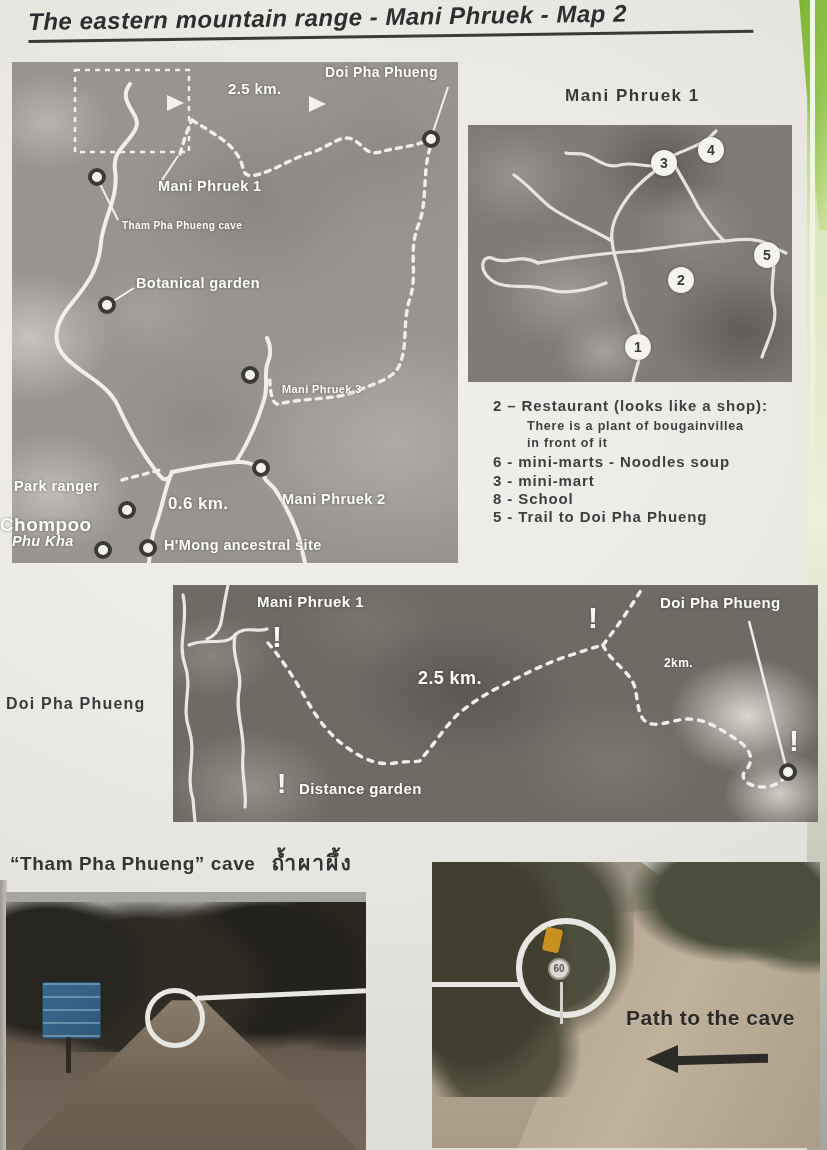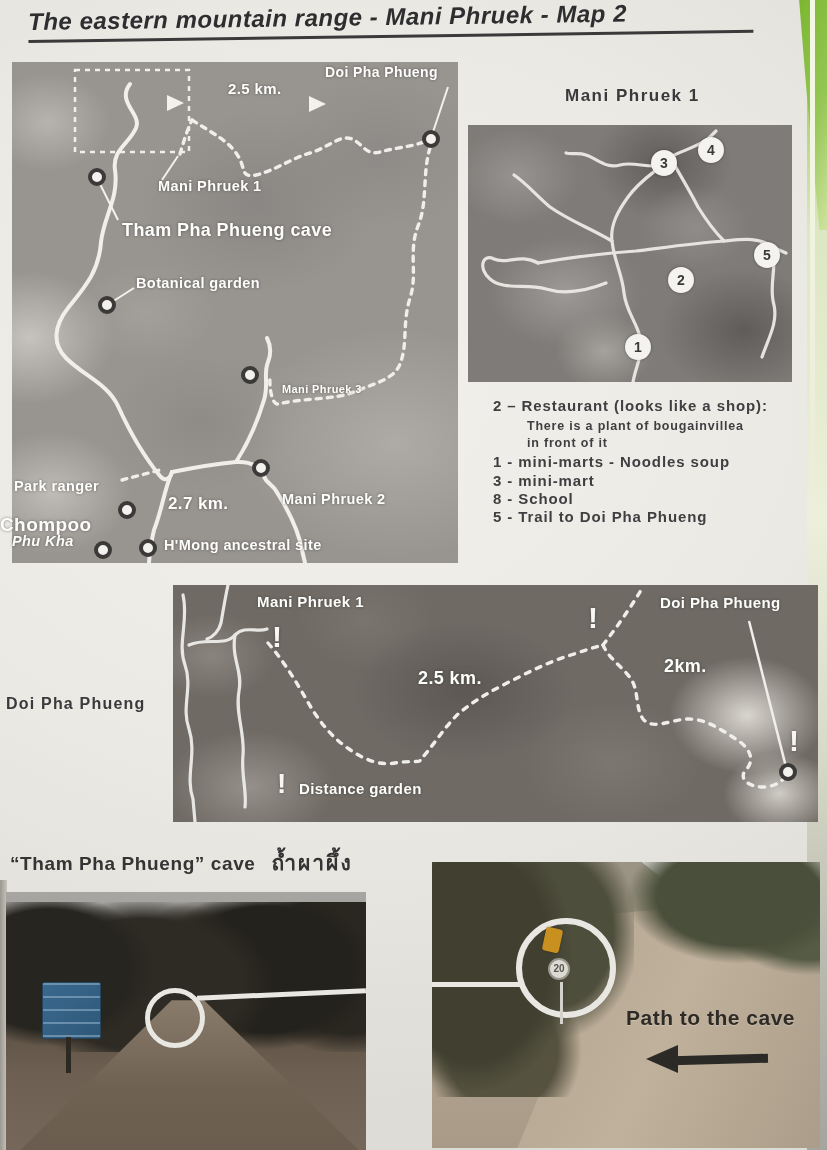--- a/index.html
+++ b/index.html
@@ -206,26 +206,26 @@
   <div class="marker" style="left:241px;top:366px;"></div>
   <div class="marker" style="left:252px;top:459px;"></div>
   <div class="marker" style="left:118px;top:501px;"></div>
   <div class="marker" style="left:94px;top:541px;"></div>
   <div class="marker" style="left:139px;top:539px;"></div>
   <div class="marker" style="left:422px;top:130px;"></div>
 
   <div class="mlabel" style="left:325px;top:64px;font-size:14px;">Doi Pha Phueng</div>
   <div class="mlabel" style="left:228px;top:80px;font-size:15px;">2.5 km.</div>
   <div class="mlabel" style="left:158px;top:178px;font-size:14.5px;">Mani Phruek 1</div>
-  <div class="mlabel" style="left:122px;top:220px;font-size:18px;">Tham Pha Phueng cave</div>
+  <div class="mlabel" style="left:122px;top:220px;font-size:10px;">Tham Pha Phueng cave</div>
   <div class="mlabel" style="left:136px;top:275px;font-size:14.5px;">Botanical garden</div>
   <div class="mlabel" style="left:282px;top:383px;font-size:11px;">Mani Phruek 3</div>
   <div class="mlabel" style="left:282px;top:491px;font-size:14.5px;">Mani Phruek 2</div>
   <div class="mlabel" style="left:14px;top:478px;font-size:14.5px;">Park ranger</div>
-  <div class="mlabel" style="left:168px;top:494px;font-size:17px;">2.7 km.</div>
+  <div class="mlabel" style="left:168px;top:494px;font-size:17px;">0.6 km.</div>
   <div class="mlabel" style="left:0;top:514px;font-size:19px;">Chompoo</div>
   <div class="mlabel" style="left:12px;top:533px;font-size:14.5px;font-style:italic;">Phu Kha</div>
   <div class="mlabel" style="left:164px;top:537px;font-size:14.5px;">H'Mong ancestral site</div>
 
   <div class="dlabel" style="left:565px;top:86px;font-size:17px;letter-spacing:1.5px;">Mani Phruek 1</div>
   <div id="village-map" class="map">
     <svg width="324" height="257" viewBox="0 0 324 257">
       <g stroke="#eceae6" stroke-width="3.2" fill="none" stroke-linecap="round" opacity="0.95">
         <path d="M165,257 C168,240 176,228 172,212 C168,196 158,186 156,168 C154,148 146,136 144,116 C142,100 150,86 160,72 C170,58 182,50 192,42 C196,38 198,36 202,32"></path>
         <path d="M202,32 C214,26 228,22 240,14 L248,6"></path>
@@ -241,21 +241,21 @@
 
   <div class="numdot" style="left:625px;top:334px;">1</div>
   <div class="numdot" style="left:668px;top:267px;">2</div>
   <div class="numdot" style="left:651px;top:150px;">3</div>
   <div class="numdot" style="left:698px;top:137px;">4</div>
   <div class="numdot" style="left:754px;top:242px;">5</div>
 
   <div class="legend-row" style="left:493px;top:397px;">2 – Restaurant (looks like a shop):</div>
   <div class="legend-row sub" style="left:527px;top:419px;">There is a plant of bougainvillea</div>
   <div class="legend-row sub" style="left:527px;top:436px;text-align:center;">in front of it</div>
-  <div class="legend-row" style="left:493px;top:453px;">1 - mini-marts - Noodles soup</div>
+  <div class="legend-row" style="left:493px;top:453px;">6 - mini-marts - Noodles soup</div>
   <div class="legend-row" style="left:493px;top:472px;">3 - mini-mart</div>
   <div class="legend-row" style="left:493px;top:490px;">8 - School</div>
   <div class="legend-row" style="left:493px;top:508px;">5 - Trail to Doi Pha Phueng</div>
 
   <div class="dlabel" style="left:6px;top:695px;font-size:16px;letter-spacing:1.2px;">Doi Pha Phueng</div>
   <div id="trail-map" class="map">
     <svg width="645" height="237" viewBox="0 0 645 237">
       <g stroke="#eeedea" stroke-width="3.2" fill="none" stroke-linecap="round" opacity="0.95">
         <path d="M55,0 C52,14 50,26 48,38 C46,46 40,52 34,54"></path>
         <path d="M10,10 C16,36 4,58 12,80 C20,102 8,122 16,144 C24,168 12,192 20,214 L22,237"></path>
@@ -267,21 +267,21 @@
         <path d="M430,60 C444,42 458,22 470,2"></path>
         <path d="M430,60 C436,74 450,82 458,94 C466,106 462,122 470,134 C480,146 498,134 516,134 C534,134 550,146 566,156 C578,165 582,176 572,186 C566,194 576,202 590,202 C602,202 610,196 613,190"></path>
       </g>
       <path d="M576,36 L614,186" stroke="#efeeea" stroke-width="2.5" fill="none"></path>
     </svg>
   </div>
 
   <div class="mlabel" style="left:257px;top:593px;font-size:15px;">Mani Phruek 1</div>
   <div class="mlabel" style="left:660px;top:594px;font-size:15px;">Doi Pha Phueng</div>
   <div class="mlabel" style="left:418px;top:668px;font-size:18px;">2.5 km.</div>
-  <div class="mlabel" style="left:664px;top:656px;font-size:18px;">2km.</div>
+  <div class="mlabel" style="left:664px;top:656px;font-size:12px;">2km.</div>
   <div class="bang" style="left:272px;top:622px;">!</div>
   <div class="bang" style="left:588px;top:603px;">!</div>
   <div class="bang" style="left:789px;top:726px;">!</div>
   <div class="marker" style="left:779px;top:763px;"></div>
   <div class="bang" style="left:277px;top:770px;font-size:28px;">!</div>
   <div class="mlabel" style="left:299px;top:780px;font-size:15px;">Distance garden</div>
 
   <div class="caption">
     <span>“Tham Pha Phueng” cave</span><span class="th">ถ้ำผาผึ้ง</span>
   </div>
@@ -299,21 +299,21 @@
 
   <div id="photo-right" class="photo">
     <div class="sky"></div>
     <div class="road"></div>
     <div class="trees-left"></div>
     <div class="trees-right"></div>
     <div class="wline" style="left:0px;top:120px;width:88px;height:5px;"></div>
     <div class="ring" style="left:84px;top:56px;width:88px;height:88px;border-width:6px;"></div>
     <div class="pole"></div>
     <div class="curve-sign"></div>
-    <div class="speed-sign">20</div>
+    <div class="speed-sign">60</div>
     <div class="path-label">Path to the cave</div>
     <div class="arrow-left">
       <div class="head"></div>
       <div class="shaft"></div>
     </div>
   </div>
 
 </div>
 
 </body></html>

